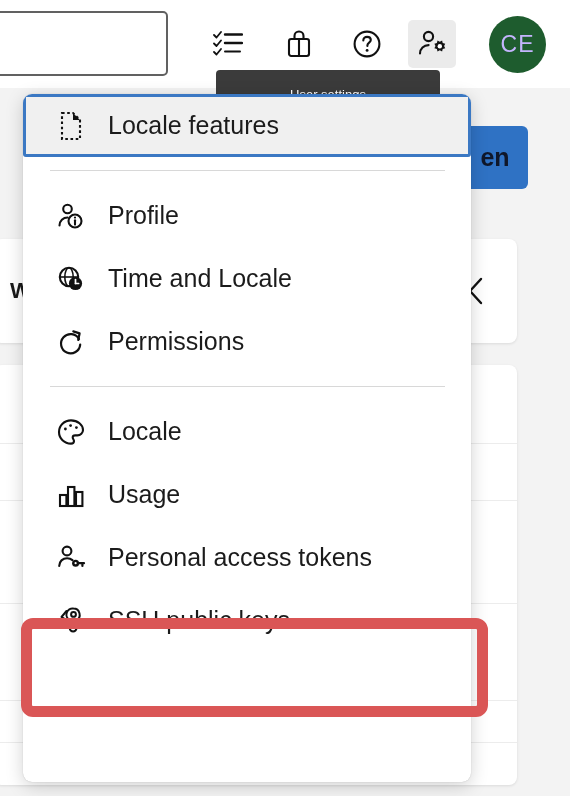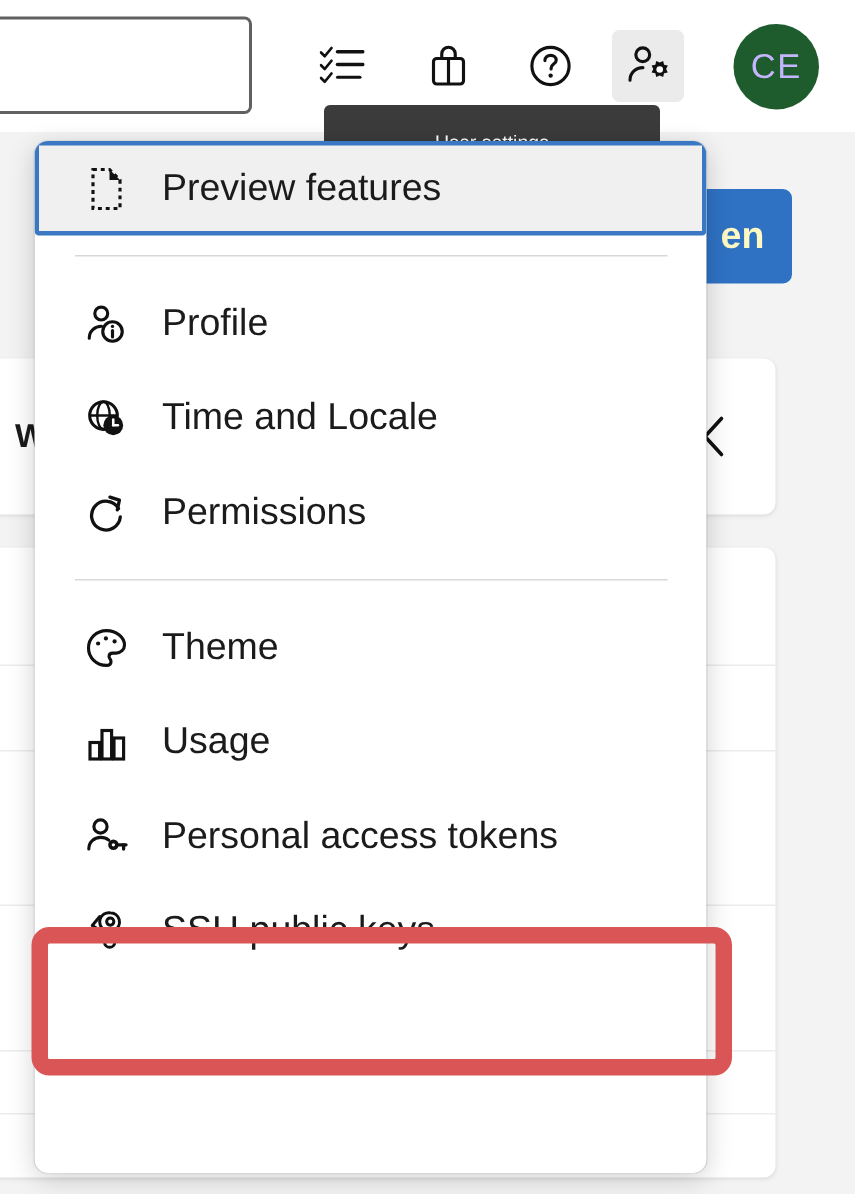--- a/index.html
+++ b/index.html
@@ -42,21 +42,21 @@
     color: #ffffff; font-size: 13px;
     display:flex; align-items:flex-end; justify-content:center;
     padding-bottom: 2px; overflow: hidden;
   }
 
   
   .bg-content { position: absolute; left: 0; top: 88px; width: 570px; height: 708px; background: #f3f3f3; }
   .blue-btn {
     position: absolute; left: 462px; top: 126px; width: 66px; height: 63px;
     background: #2f72c4; border-radius: 6px;
-    color: #fef9c3; font-size: 25px; font-weight: bold;
+    color: #0f172a; font-size: 25px; font-weight: bold;
     display: flex; align-items: center; justify-content: center;
   }
   .card-a {
     position: absolute; left: -6px; top: 239px; width: 523px; height: 104px;
     background: #ffffff; border-radius: 8px; box-shadow: 0 1px 3px rgba(0,0,0,.10);
   }
   .card-a-title {
     position: absolute; left: 10px; top: 278px; font-size: 22px; font-weight: bold; color: #1a1a1a;
   }
   .chevron-left {
@@ -172,21 +172,21 @@
 
   <div class="menu">
 
     <div class="menu-item focused">
       <span class="mi-icon">
         <svg width="26" height="30" viewBox="0 0 26 30">
           <path d="M4 2 h11 l7 7 v19 H4 Z" fill="none" stroke="#111" stroke-width="2.1" stroke-dasharray="2.6 2.6"></path>
           <path d="M15 2 v7 h7" fill="#111" stroke="none"></path>
         </svg>
       </span>
-      <span class="mi-label">Preview features</span>
+      <span class="mi-label">Locale features</span>
     </div>
 
     <div class="menu-sep"></div>
 
     <div class="menu-item">
       <span class="mi-icon">
         <svg width="30" height="30" viewBox="0 0 30 30">
           <circle cx="11.5" cy="8" r="4.3" fill="none" stroke="#111" stroke-width="2.1"></circle>
           <path d="M3.5 24.5 c0-4.8 3.6-8 8.2-8" fill="none" stroke="#111" stroke-width="2.1" stroke-linecap="round"></path>
           <circle cx="19" cy="20" r="6.5" fill="none" stroke="#111" stroke-width="2.1"></circle>
@@ -226,21 +226,21 @@
 
     <div class="menu-item">
       <span class="mi-icon">
         <svg width="28" height="28" viewBox="0 0 28 28">
           <path d="M14 2.4 C7.3 2.4 2 7.6 2 14 s5.3 11.6 12 11.6 c2 0 3-1.2 3-2.6 0-1.5-1.3-2-1.3-3.4 0-1.3 1-2.2 2.4-2.2 h2.3 c3.1 0 5.6-2.4 5.6-5.4 C26 6.9 20.7 2.4 14 2.4 Z" fill="none" stroke="#111" stroke-width="2.1" stroke-linejoin="round"></path>
           <circle cx="8.4" cy="11" r="1.4" fill="#111"></circle>
           <circle cx="13.6" cy="7.6" r="1.4" fill="#111"></circle>
           <circle cx="19.4" cy="9.6" r="1.4" fill="#111"></circle>
         </svg>
       </span>
-      <span class="mi-label">Theme</span>
+      <span class="mi-label">Locale</span>
     </div>
 
     <div class="menu-item">
       <span class="mi-icon">
         <svg width="28" height="28" viewBox="0 0 28 28">
           <rect x="3" y="14" width="6.4" height="11" fill="none" stroke="#111" stroke-width="2.1"></rect>
           <rect x="11" y="6" width="6.4" height="19" fill="none" stroke="#111" stroke-width="2.1"></rect>
           <rect x="19" y="11" width="6.4" height="14" fill="none" stroke="#111" stroke-width="2.1"></rect>
         </svg>
       </span>

